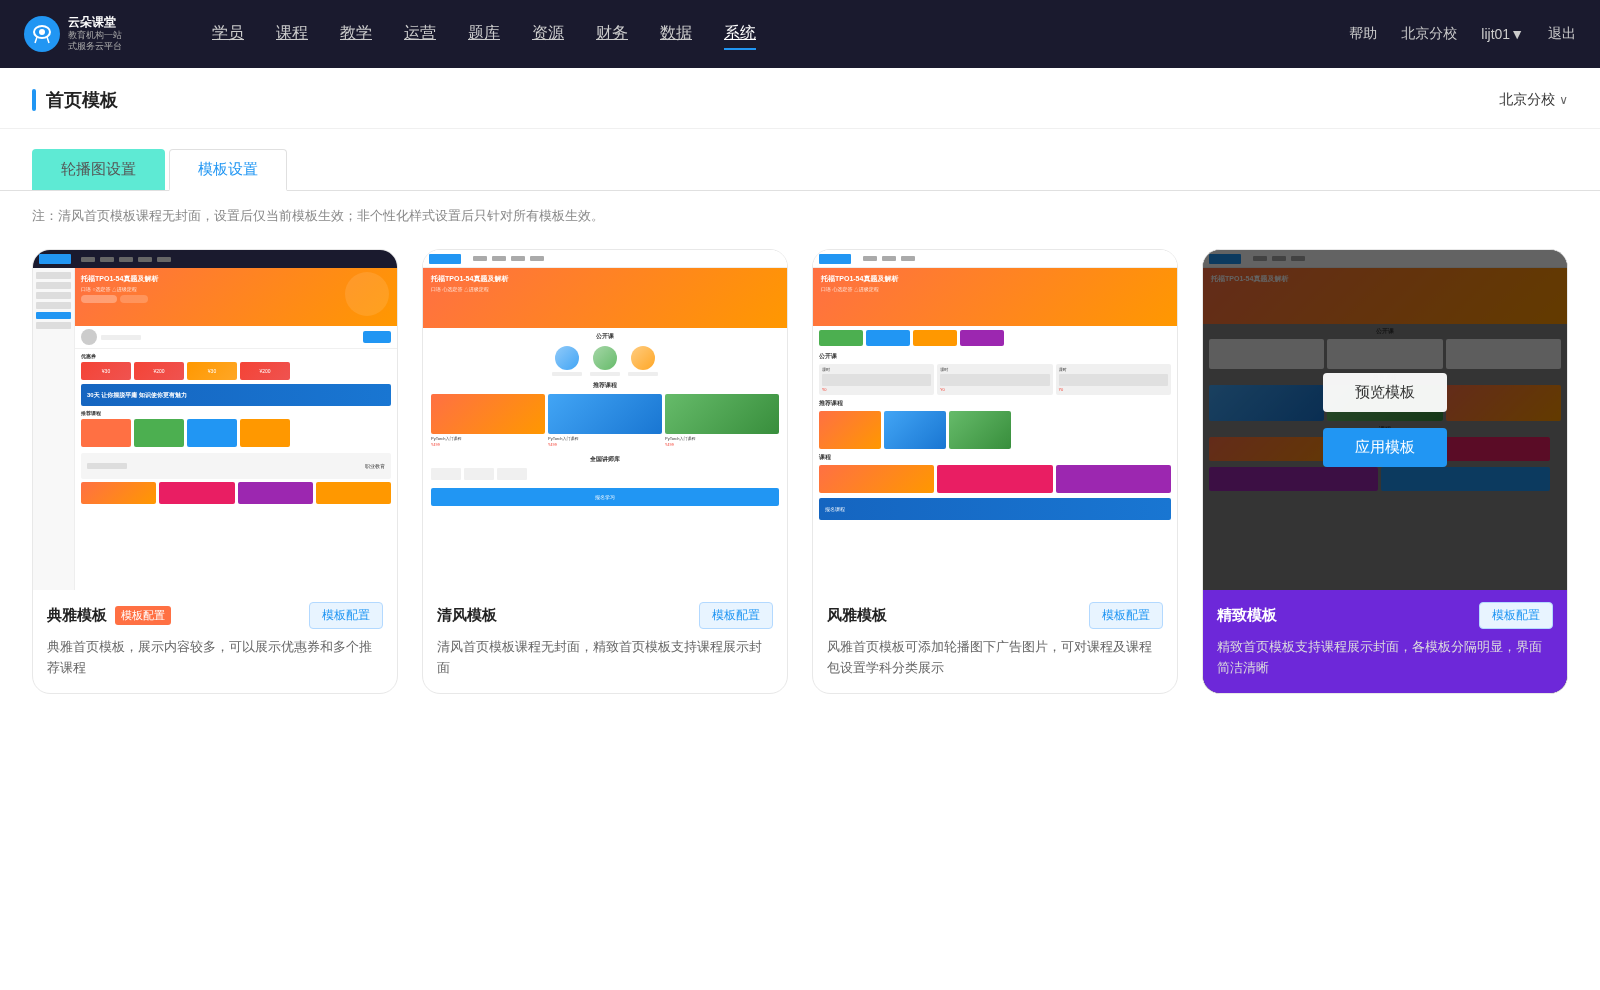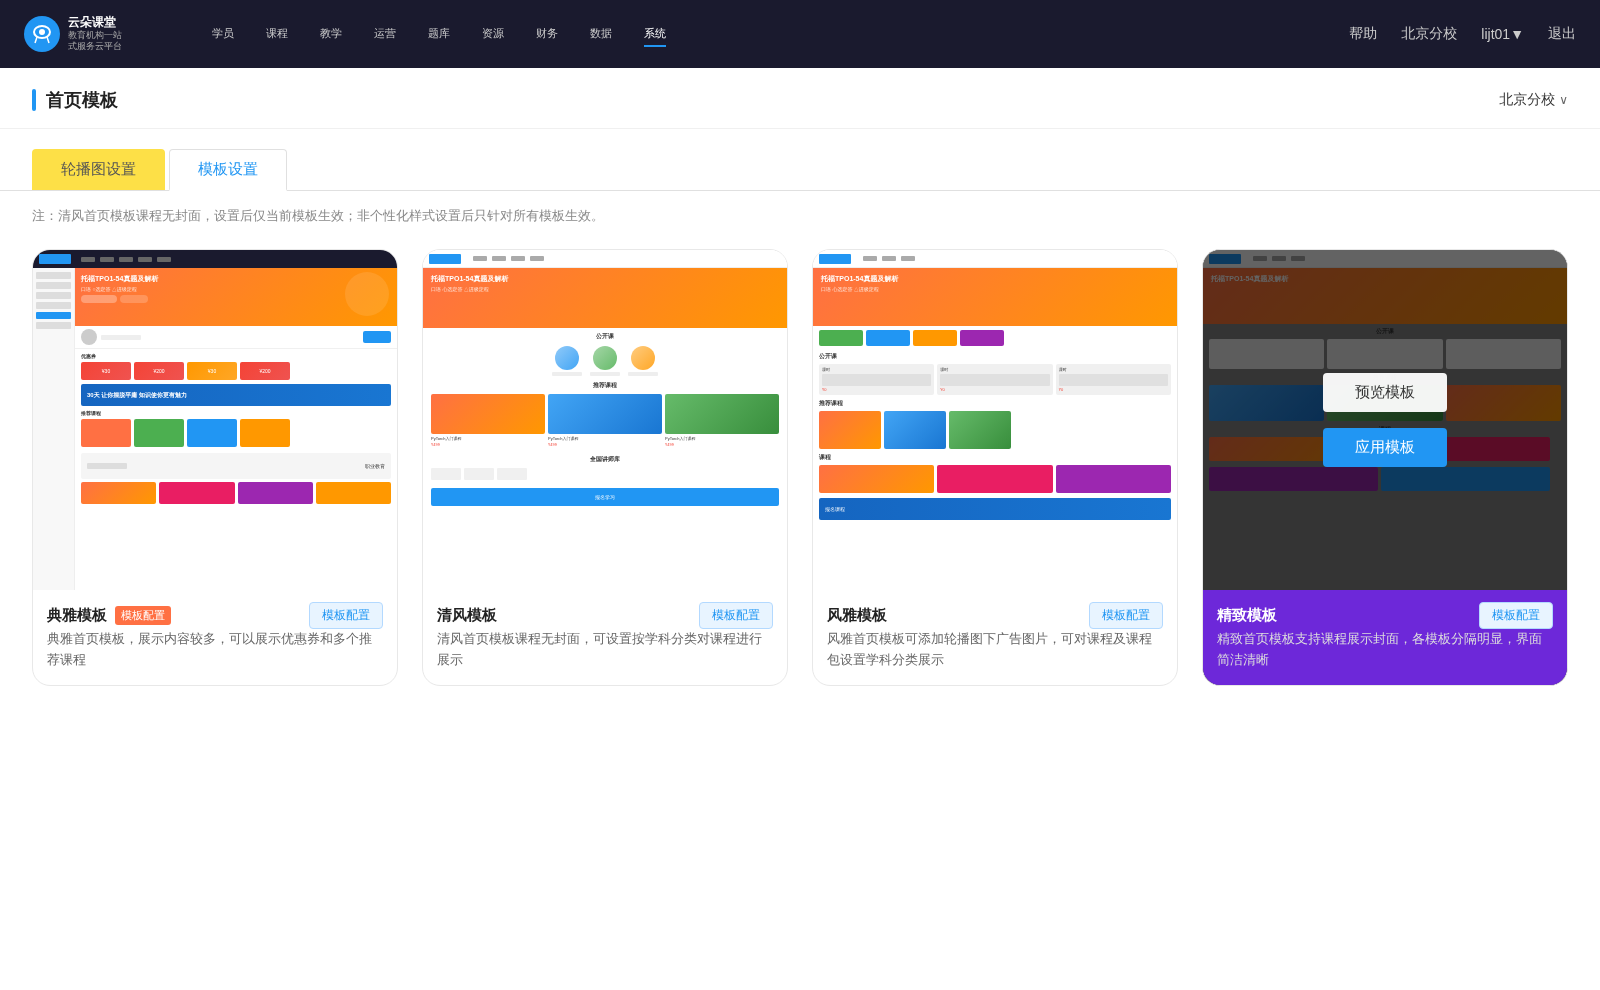--- a/index.html
+++ b/index.html
@@ -28,23 +28,24 @@
       color: #fff; font-size: 18px; font-weight: bold;
       margin-right: 8px;
     }
     .nav-logo-text { line-height: 1.2; }
     .nav-logo-text .main { font-size: 12px; font-weight: bold; }
     .nav-logo-text .sub { font-size: 10px; color: #aaa; }
     .nav-items {
       display: flex; gap: 32px; flex: 1;
     }
     .nav-item {
-      color: #ccc; font-size: 11px; cursor: pointer; padding: 4px 0;
+      color: #ccc; font-size: 16px; cursor: pointer; padding: 4px 0;
       border-bottom: 2px solid transparent;
       white-space: nowrap;
+      text-decoration: underline;
     }
     .nav-item.active { color: #fff; border-bottom: 2px solid #2196F3; }
     .nav-right {
       display: flex; gap: 24px; align-items: center; color: #ccc; font-size: 14px;
     }
     .nav-right span { cursor: pointer; }
 
     
     .page-content {
       background: #fff;
@@ -76,21 +77,21 @@
       border-bottom: 1px solid #e0e0e0;
       display: flex; gap: 0;
     }
     .tab {
       padding: 10px 28px;
       font-size: 15px;
       cursor: pointer;
       border: 1px solid transparent;
       border-bottom: none;
       color: #555;
-      background: #fde047;
+      background: #5eead4;
       border-radius: 4px 4px 0 0;
       margin-right: 4px;
     }
     .tab.active {
       background: #fff;
       color: #2196F3;
       border-color: #e0e0e0;
       border-bottom: 2px solid #fff;
       margin-bottom: -1px;
     }
@@ -148,21 +149,21 @@
       font-family: inherit;
       min-width: 120px;
     }
 
     
     .template-footer {
       padding: 12px 14px 14px;
     }
     .template-name-row {
       display: flex; align-items: center; justify-content: space-between;
-      margin-bottom: 0;
+      margin-bottom: 8px;
     }
     .template-name-left {
       display: flex; align-items: center; gap: 8px;
     }
     .template-name {
       font-size: 15px; font-weight: bold; color: #222;
     }
     .badge-current {
       background: #ff7043;
       color: #fff; font-size: 11px;
@@ -442,21 +443,21 @@
           </div>
         </div>
       </div>
       <div class="template-footer">
         <div class="template-name-row">
           <div class="template-name-left">
             <span class="template-name">清风模板</span>
           </div>
           <button class="btn-template-config">模板配置</button>
         </div>
-        <p class="template-desc">清风首页模板课程无封面，可设置按学科分类对课程进行展示</p>
+        <p class="template-desc">清风首页模板课程无封面，精致首页模板支持课程展示封面</p>
       </div>
     </div>
 
     <div class="template-card">
       <div class="mock-screenshot">
         <div style="width:100%;height:100%;position:relative;background:#fff;overflow:hidden;">
 
           <div style="background:#fff;height:18px;border-bottom:1px solid #eee;display:flex;align-items:center;padding:0 6px;gap:4px;">
             <div style="width:32px;height:10px;background:#2196F3;border-radius:1px;"></div>
             <div style="display:flex;gap:5px;margin-left:8px;">

